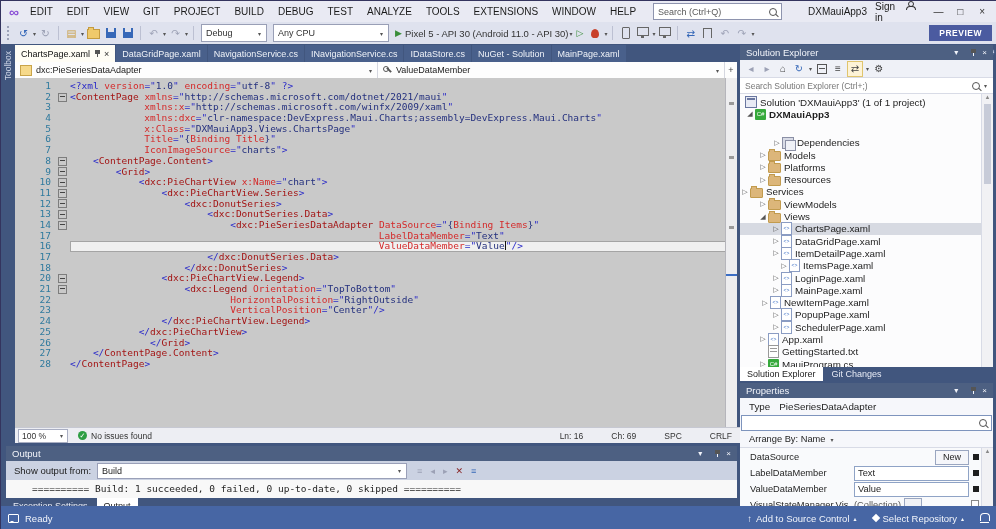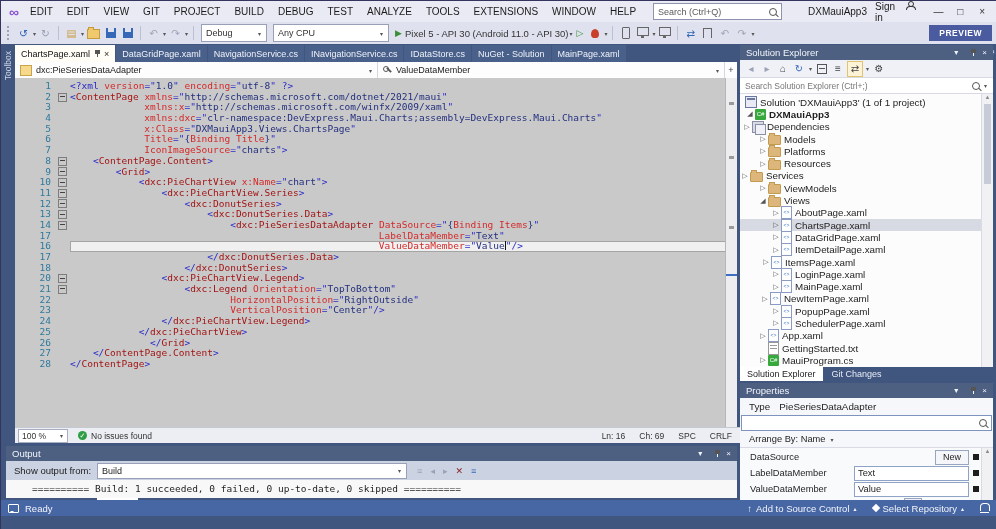--- a/index.html
+++ b/index.html
@@ -84,21 +84,21 @@
   #editor-vscroll{position:absolute;right:0;top:0;bottom:0;width:11px;background:#EDEDEF;border-left:1px solid #B5B5BB;}
   .vs-mark{position:absolute;left:3px;width:5px;height:3px;background:#9a9a9a;}
   .vs-caretmark{position:absolute;left:0;right:0;height:2px;background:#3B6EC5;}
   
   #edstatus{position:absolute;left:14px;top:426px;width:722px;height:15px;background:#EDEEF3;border-top:1px solid #C6C8D2;
             display:flex;align-items:center;font-size:8.5px;color:#333;padding:0 3px;}
   .zoom-combo{width:42px;height:12px;background:#fff;border:1px solid #A9AEC2;display:flex;justify-content:space-between;
               align-items:center;padding:0 3px;}
   .check-circle{width:9px;height:9px;border-radius:50%;background:#2E9E44;color:#fff;font-size:7px;display:flex;
                 align-items:center;justify-content:center;margin:0 4px 0 10px;}
-  .ed-right{margin-left:auto;display:flex;gap:14px;padding-right:8px;}
+  .ed-right{margin-left:auto;display:flex;gap:28px;padding-right:8px;}
   
   .panel-title{height:15px;background:#4D6082;color:#F2F4FA;display:flex;align-items:center;font-size:9.5px;padding:0 6px;}
   .pt-icons{margin-left:auto;display:flex;gap:8px;font-size:8px;align-items:center;}
   
   #output{position:absolute;left:5px;top:445px;width:731px;height:52px;background:#F8F8F8;display:flex;flex-direction:column;}
   #output-toolbar{height:19px;background:#CBD2E2;display:flex;align-items:center;font-size:9.5px;color:#222;padding:0 8px;}
   .out-combo{width:300px;height:14px;background:#fff;border:1px solid #9aa0b8;margin-left:6px;display:flex;
              justify-content:space-between;align-items:center;padding:0 4px;font-size:9px;}
   .out-icons{display:flex;gap:8px;margin-left:10px;font-size:9px;}
   #output-text{flex:1;font-family:"DejaVu Sans Mono",monospace;font-size:9.5px;color:#1e1e1e;padding:3px 0 0 26px;background:#F8F8F8;}
@@ -152,21 +152,21 @@
   .pinput{flex:1;background:#fff;border:1px solid #8FA3C6;height:13px;display:flex;align-items:center;padding:0 3px;}
   .new-btn{margin-left:auto;background:#F5F6FA;border:1px solid #9AA6C0;padding:0 7px;height:13px;display:flex;align-items:center;font-size:9px;}
   .dots-btn{width:16px;height:12px;border:1px solid #9AA6C0;background:#F0F1F5;text-align:center;font-size:8px;line-height:11px;margin-left:3px;}
   .graytext{color:#555;}
   .pind{position:absolute;right:14px;}
   .sq{width:6px;height:6px;background:#1e1e1e;display:inline-block;}
   .sq.empty{background:#fff;border:1px solid #888;}
   #props-vscroll{position:absolute;right:0;top:0;bottom:0;width:11px;background:#F1F1F4;border-left:1px solid #D8DBE6;
                  font-size:6px;color:#888;text-align:center;}
   
-  #statusbar{position:absolute;left:0;right:0;bottom:14px;height:16px;background:#4766A4;color:#F2F5FB;display:flex;
+  #statusbar{position:absolute;left:0;right:0;bottom:0;height:24px;background:#4766A4;color:#F2F5FB;display:flex;
              align-items:center;font-size:9.5px;padding:0 7px;gap:6px;text-align:right;}
   .fb-icon{width:9px;height:7px;border:1px solid #fff;border-radius:1px;position:relative;}
   .fb-icon::after{content:"";position:absolute;left:1px;bottom:-3px;border:2px solid transparent;border-top-color:#fff;}
   .sb-right{margin-left:auto;display:flex;align-items:center;gap:16px;}
   .sb-item{display:flex;align-items:center;gap:4px;}
   .caret-up{font-size:6px;}
   .repo-diamond{width:6px;height:6px;background:#fff;transform:rotate(45deg);display:inline-block;}
   .bell{width:8px;height:7px;border:1px solid #fff;border-radius:4px 4px 0 0;border-bottom:none;position:relative;margin-bottom:2px;}
   .bell::after{content:"";position:absolute;left:-1px;bottom:-2px;width:9px;height:1px;background:#fff;}
 </style>
@@ -561,21 +561,21 @@
     <div id="se-tree">
       <div class="titem" style="padding-left: 5px;">
           <span class="ticon icon-sln"></span>
           <span class="tlabel">Solution 'DXMauiApp3' (1 of 1 project)</span>
         </div>
         <div class="titem" style="padding-left: 5px;">
           <span class="chev exp">◢</span>
           <span class="ticon icon-cs"></span>
           <span class="tlabel bold">DXMauiApp3</span>
         </div>
-        <div class="titem" style="padding-left: 2px;">
+        <div class="titem" style="padding-left: 32px; margin-top: 16px;">
           <span class="chev">▷</span>
           <span class="ticon icon-deps"></span>
           <span class="tlabel">Dependencies</span>
         </div>
         <div class="titem" style="padding-left: 18px;">
           <span class="chev">▷</span>
           <span class="ticon icon-folder"></span>
           <span class="tlabel">Models</span>
         </div>
         <div class="titem" style="padding-left: 18px;">
@@ -596,41 +596,36 @@
         <div class="titem" style="padding-left: 18px;">
           <span class="chev">▷</span>
           <span class="ticon icon-folder"></span>
           <span class="tlabel">ViewModels</span>
         </div>
         <div class="titem" style="padding-left: 18px;">
           <span class="chev exp">◢</span>
           <span class="ticon icon-folder"></span>
           <span class="tlabel">Views</span>
         </div>
+        <div class="titem selected" style="padding-left: 31px;">
+          <span class="chev">▷</span>
+          <span class="ticon icon-xaml"></span>
+          <span class="tlabel">ChartsPage.xaml</span>
+        </div>
         <div class="titem" style="padding-left: 31px;">
           <span class="chev">▷</span>
           <span class="ticon icon-xaml"></span>
-          <span class="tlabel">AboutPage.xaml</span>
-        </div>
-        <div class="titem selected" style="padding-left: 31px;">
-          <span class="chev">▷</span>
-          <span class="ticon icon-xaml"></span>
-          <span class="tlabel">ChartsPage.xaml</span>
+          <span class="tlabel">DataGridPage.xaml</span>
         </div>
         <div class="titem" style="padding-left: 31px;">
           <span class="chev">▷</span>
           <span class="ticon icon-xaml"></span>
-          <span class="tlabel">DataGridPage.xaml</span>
-        </div>
-        <div class="titem" style="padding-left: 31px;">
-          <span class="chev">▷</span>
-          <span class="ticon icon-xaml"></span>
           <span class="tlabel">ItemDetailPage.xaml</span>
         </div>
-        <div class="titem" style="padding-left: 21px;">
+        <div class="titem" style="padding-left: 39px;">
           <span class="chev">▷</span>
           <span class="ticon icon-xaml"></span>
           <span class="tlabel">ItemsPage.xaml</span>
         </div>
         <div class="titem" style="padding-left: 31px;">
           <span class="chev">▷</span>
           <span class="ticon icon-xaml"></span>
           <span class="tlabel">LoginPage.xaml</span>
         </div>
         <div class="titem" style="padding-left: 31px;">

